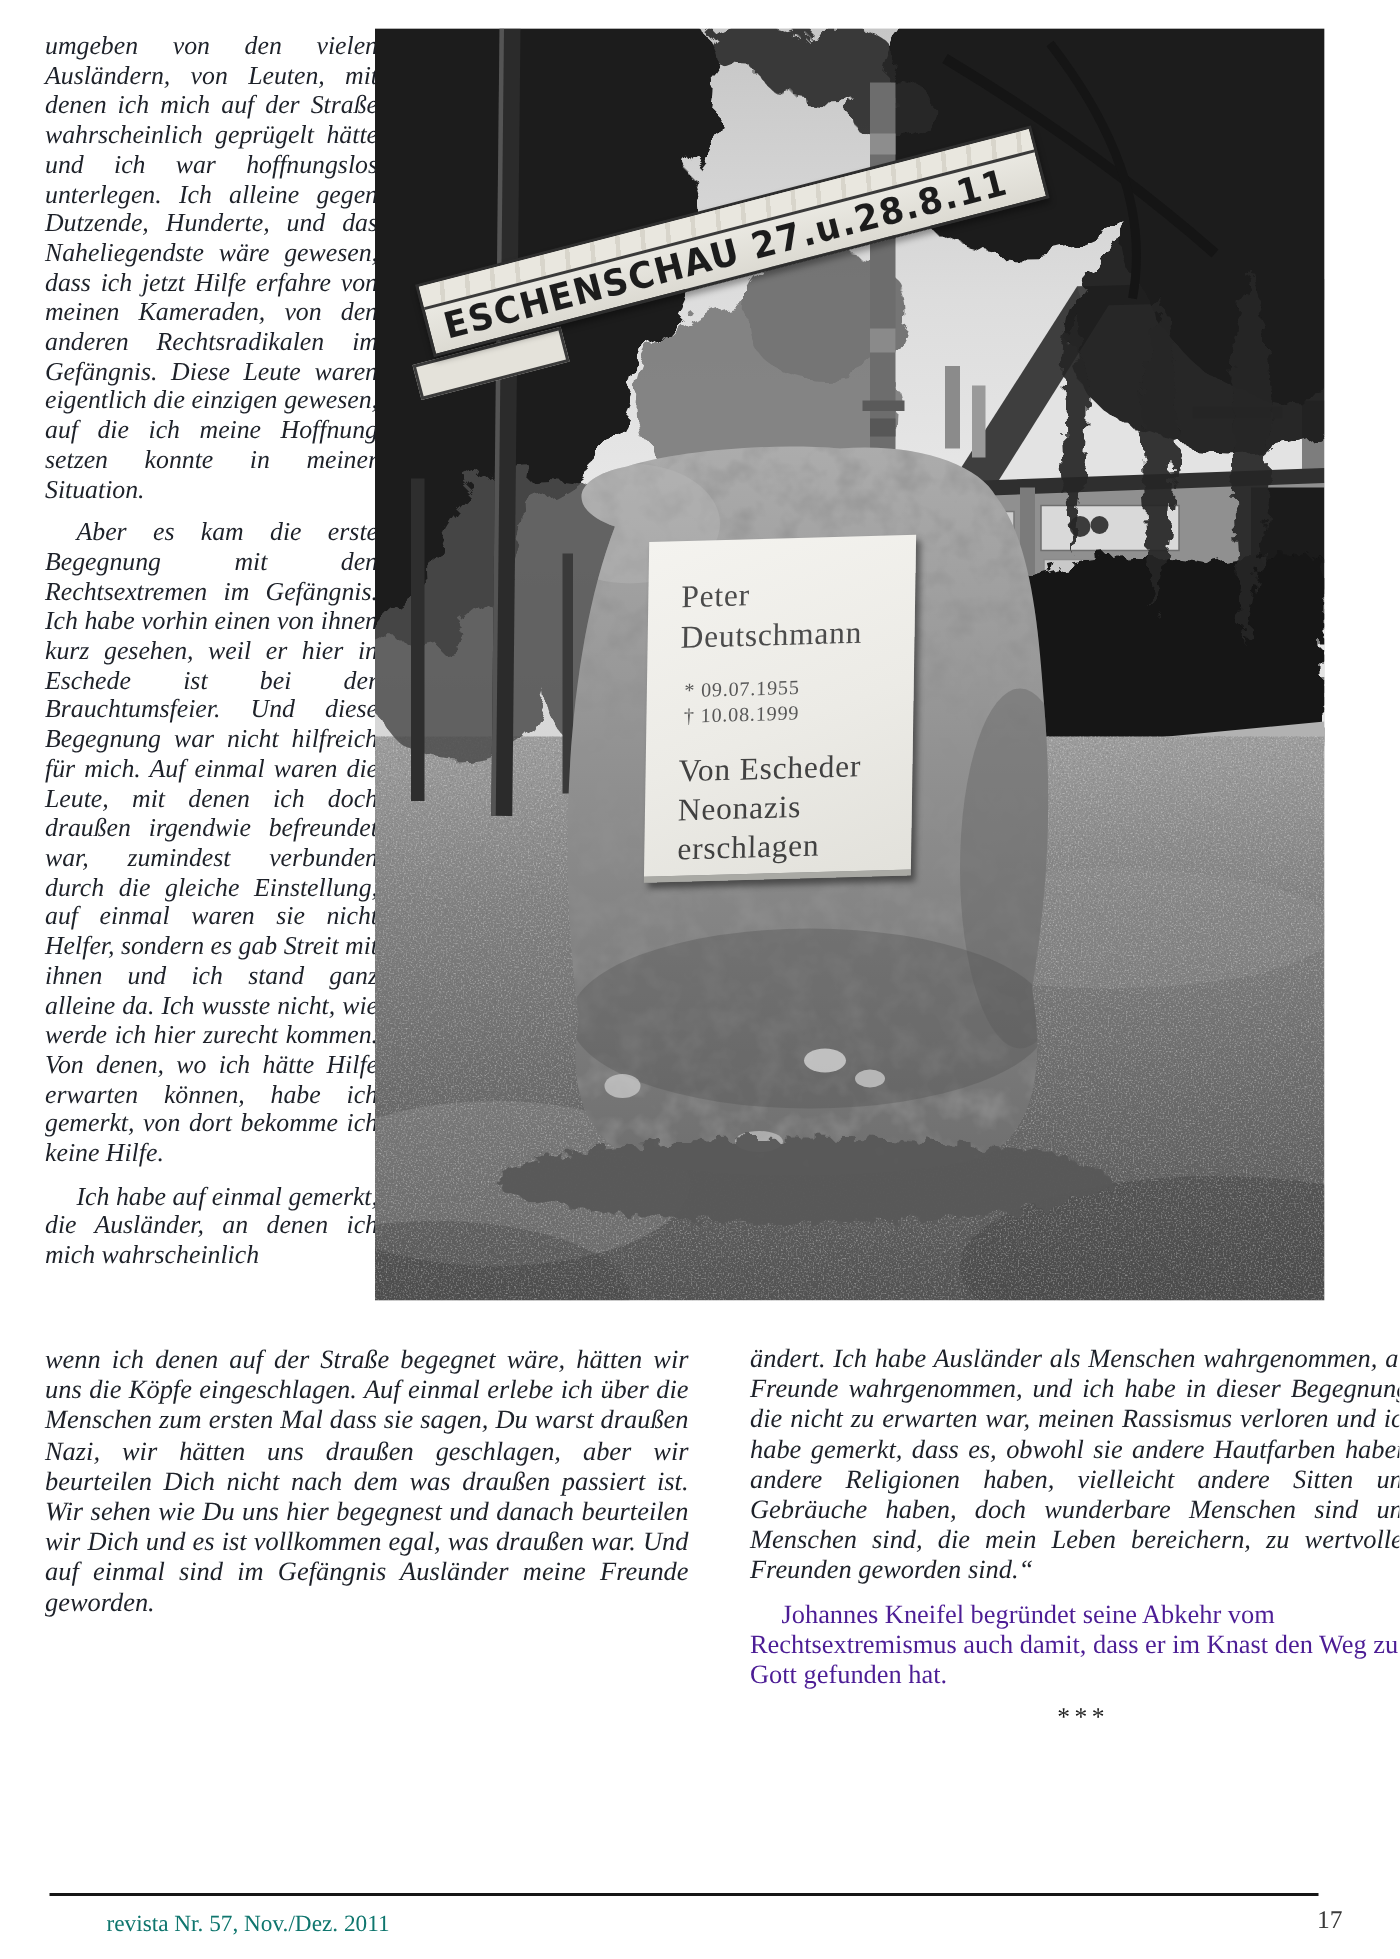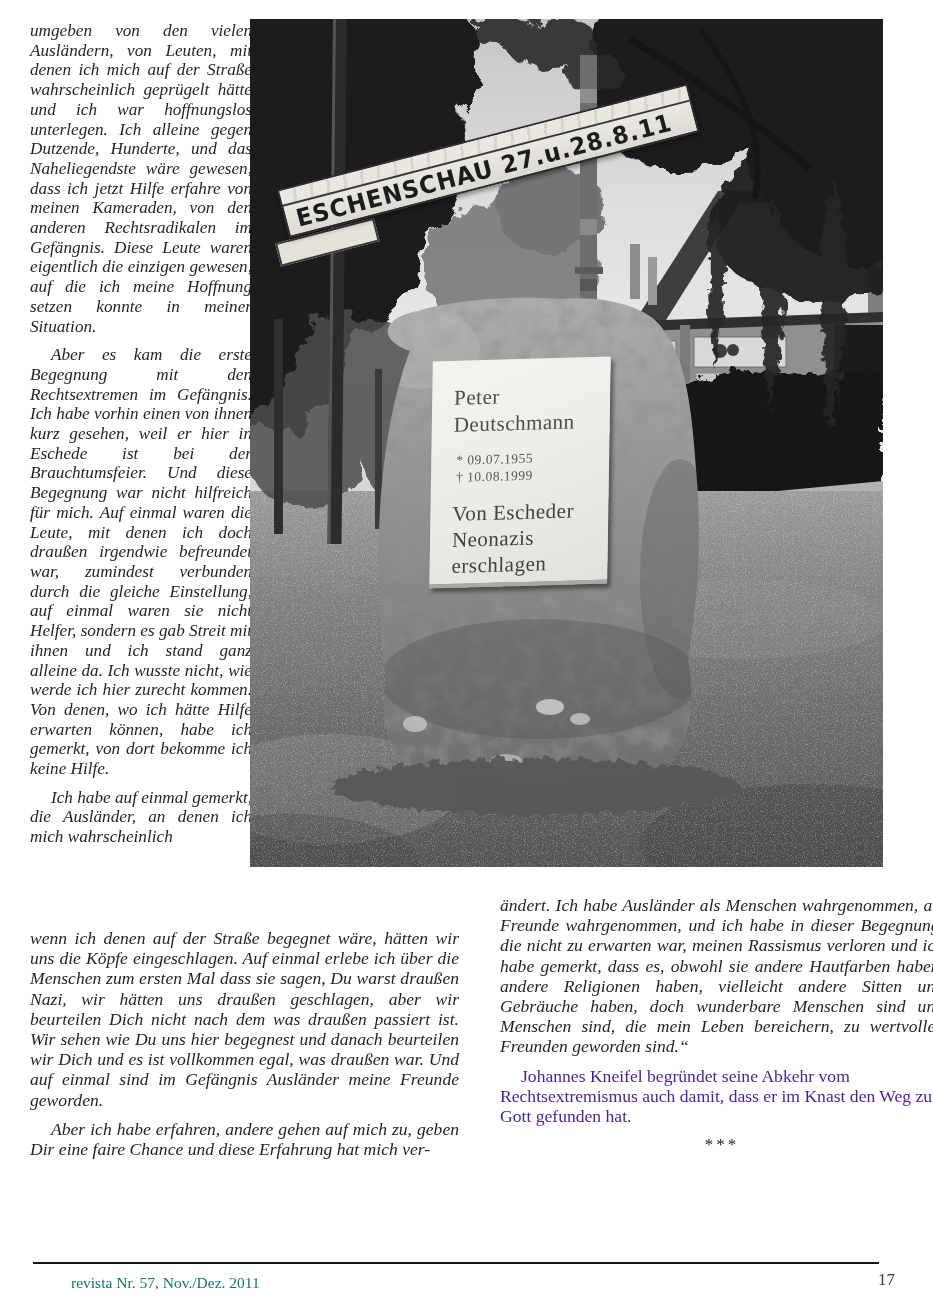--- a/index.html
+++ b/index.html
@@ -3,21 +3,21 @@
 <meta charset="utf-8">
 <style>
   html,body{margin:0;padding:0;background:#ffffff;}
   .page{position:relative;width:933px;height:1306px;background:#ffffff;overflow:hidden;
         font-family:"Liberation Serif",serif;color:#1d2129;}
 
   
   .quote{font-style:italic;text-align:justify;hyphens:auto;-webkit-hyphens:auto;}
   .col-narrow{position:absolute;left:30px;top:21px;width:222px;
               font-size:17.2px;line-height:19.7px;}
-  .col-wide-left{position:absolute;left:30px;top:928px;width:429px;
+  .col-wide-left{position:absolute;left:30px;top:896px;width:429px;
                  font-size:17.6px;line-height:20.2px;}
   .col-right{position:absolute;left:500px;top:895px;width:444px;
              font-size:17.6px;line-height:20.2px;}
   .page p{margin:0;}
   .page p + p{margin-top:9px;}
   .indent{text-indent:21px;}
   .roman{font-style:normal;color:#4c1d95;}
   .separator{font-style:normal;text-align:center;letter-spacing:3px;
              font-size:17px;margin-top:14px;color:#1a1a1a;}
 
@@ -255,21 +255,20 @@
       <div class="plaque-cause">
         <div>Von Escheder</div>
         <div>Neonazis</div>
         <div>erschlagen</div>
       </div>
     </div>
   </div>
 
   <div class="col-wide-left quote">
     <p>wenn ich denen auf der Straße begegnet wäre, hätten wir uns die Köpfe eingeschlagen. Auf einmal erlebe ich über die Menschen zum ersten Mal dass sie sagen, Du warst draußen Nazi, wir hätten uns draußen geschlagen, aber wir beurteilen Dich nicht nach dem was draußen passiert ist. Wir sehen wie Du uns hier begegnest und danach beurteilen wir Dich und es ist vollkommen egal, was draußen war. Und auf einmal sind im Gefängnis Ausländer meine Freunde geworden.</p>
-    <p class="indent">Aber ich habe erfahren, andere gehen auf mich zu, geben Dir eine faire Chance und diese Erfahrung hat mich ver-</p>
   </div>
 
   <div class="col-right">
     <p class="quote">ändert. Ich habe Ausländer als Menschen wahrgenommen, als Freunde wahrgenommen, und ich habe in dieser Begegnung, die nicht zu erwarten war, meinen Rassismus verloren und ich habe gemerkt, dass es, obwohl sie andere Hautfarben haben, andere Religionen haben, vielleicht andere Sitten und Gebräuche haben, doch wunderbare Menschen sind und Menschen sind, die mein Leben bereichern, zu wertvollen Freunden geworden sind.“</p>
     <p class="roman indent">Johannes Kneifel begründet seine Abkehr vom Rechtsextremismus auch damit, dass er im Knast den Weg zu Gott gefunden hat.</p>
     <p class="separator">***</p>
   </div>
 
   <div class="footer-rule"></div>
   <div class="footer-issue">revista Nr. 57, Nov./Dez. 2011</div>

